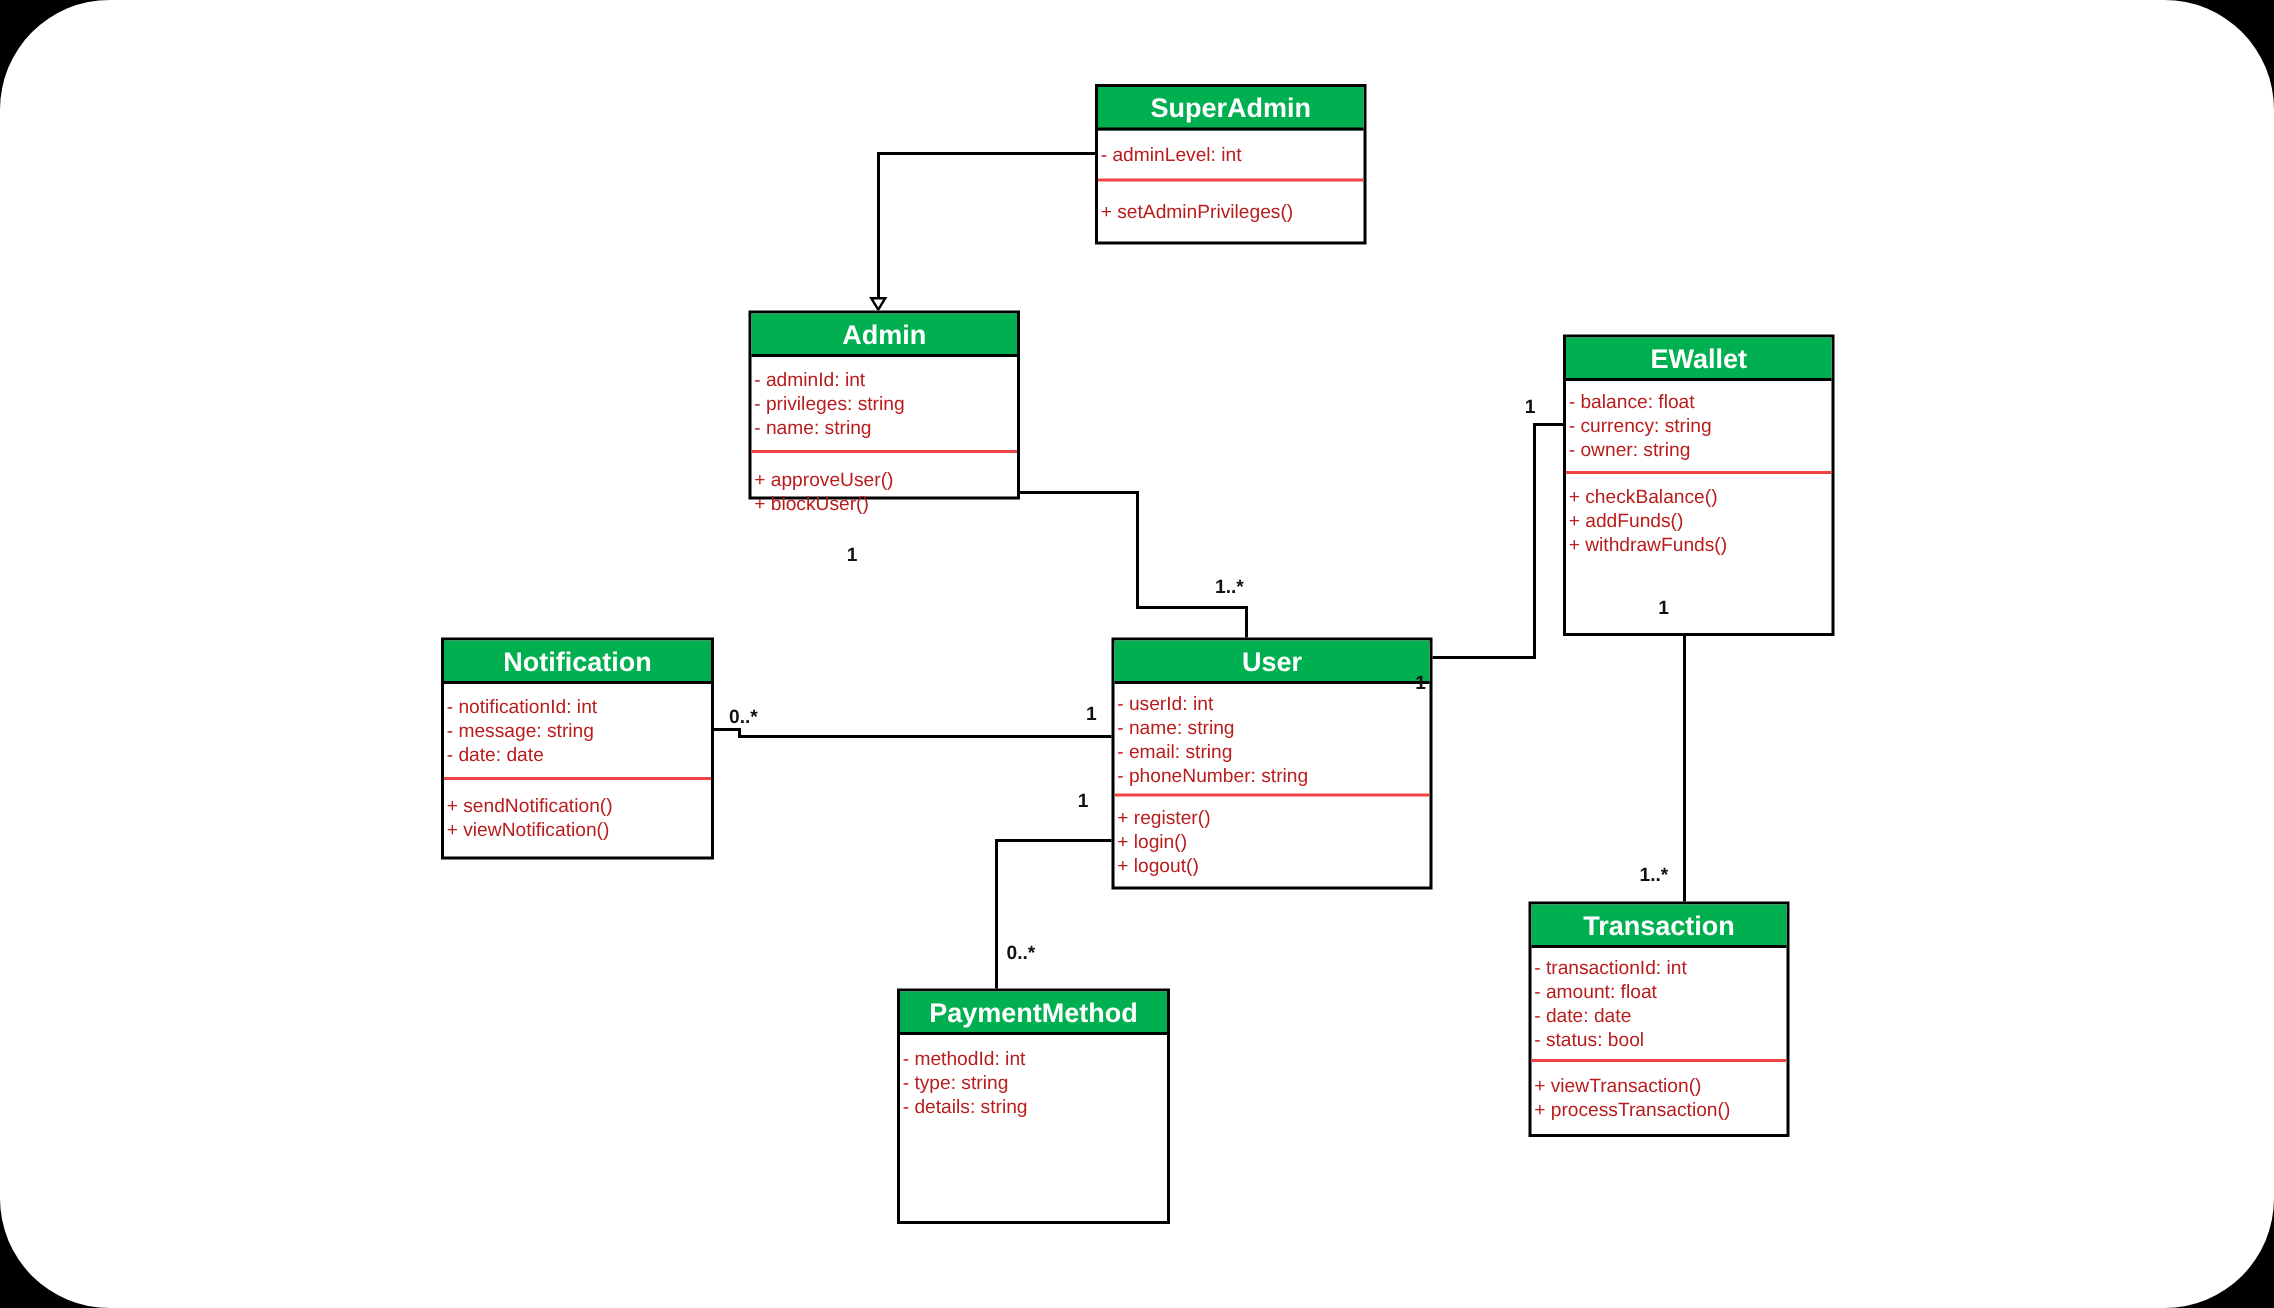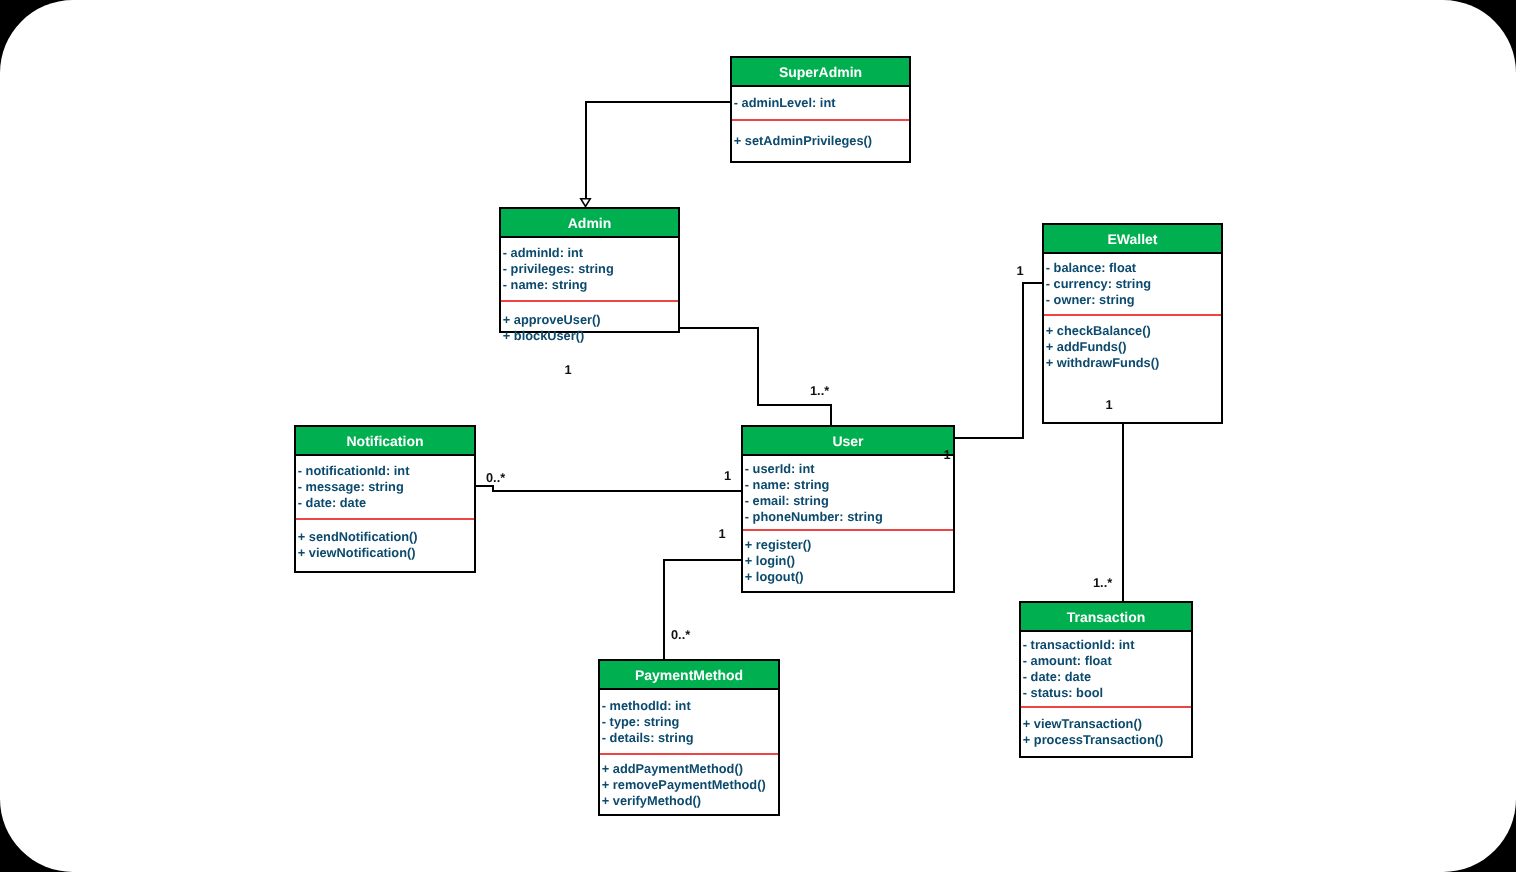--- a/index.html
+++ b/index.html
@@ -4,27 +4,27 @@
 <title>UML Class Diagram</title>
 <style>
   html,body{margin:0;padding:0;}
   body{width:1516px;height:872px;background:#000000;overflow:hidden;
        font-family:"Liberation Sans",sans-serif;
        -webkit-font-smoothing:antialiased;text-rendering:geometricPrecision;}
   #paper{position:absolute;left:0;top:0;width:1516px;height:872px;background:#ffffff;
          border-radius:73px;overflow:hidden;}
   #edges{position:absolute;left:0;top:0;pointer-events:none;}
   .uml{position:absolute;box-sizing:border-box;border:2px solid #000000;background:#ffffff;}
-  .uml-header{background:#00b050;color:#ffffff;font-weight:bold;font-size:14px;
+  .uml-header{background:#00b050;color:#ffffff;font-weight:bold;font-size:18px;
               display:flex;align-items:center;justify-content:center;
               border-bottom:2px solid #000000;box-sizing:border-box;height:29px;padding-top:1px;}
   .uml-section{box-sizing:border-box;padding-left:1.8px;display:flex;flex-direction:column;
                justify-content:center;}
   .uml-section.methods{border-top:2px solid #ef4444;}
-  .uml-row{font-weight:bold;font-size:12.8px;line-height:16px;color:#0c4a6e;white-space:pre;}
+  .uml-row{font-weight:normal;font-size:12.8px;line-height:16px;color:#b91c1c;white-space:pre;}
   .mult{position:absolute;font-weight:bold;font-size:12.8px;color:#111111;white-space:pre;
         line-height:12px;}
   .mult.center{transform:translateX(-50%);}
 </style>
 </head>
 <body>
 
 <div id="paper">
   <svg id="edges" width="1516" height="872">
       <polyline points="730,102 585.5,102 585.5,198.5" fill="none" stroke="#000000" stroke-width="2" shape-rendering="crispEdges"></polyline>
@@ -97,25 +97,20 @@
         <div class="uml-row">+ logout()</div>
       </div>
     </div>
     <div class="uml" style="left:598px;top:659px;width:182px;height:157.0px">
       <div class="uml-header">PaymentMethod</div>
       <div class="uml-section attributes" style="height:63.3px">
         <div class="uml-row">- methodId: int</div>
         <div class="uml-row">- type: string</div>
         <div class="uml-row">- details: string</div>
       </div>
-      <div class="uml-section methods" style="height:60.7px">
-        <div class="uml-row">+ addPaymentMethod()</div>
-        <div class="uml-row">+ removePaymentMethod()</div>
-        <div class="uml-row">+ verifyMethod()</div>
-      </div>
     </div>
     <div class="uml" style="left:1019px;top:601px;width:174px;height:157.0px">
       <div class="uml-header">Transaction</div>
       <div class="uml-section attributes" style="height:73.7px">
         <div class="uml-row">- transactionId: int</div>
         <div class="uml-row">- amount: float</div>
         <div class="uml-row">- date: date</div>
         <div class="uml-row">- status: bool</div>
       </div>
       <div class="uml-section methods" style="height:50.3px">

